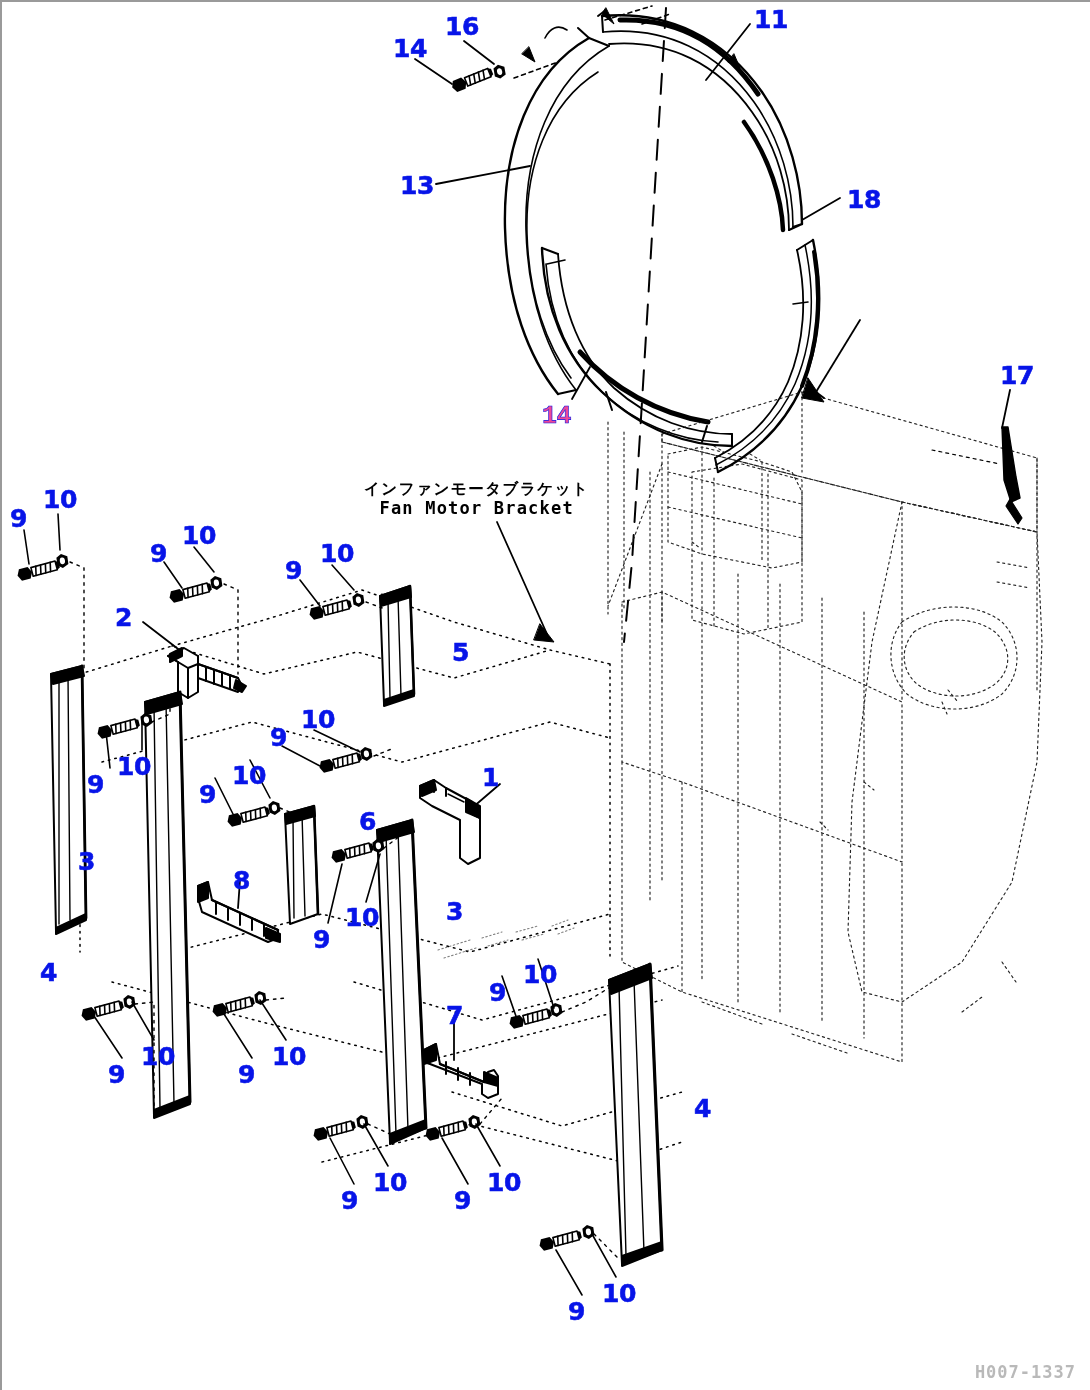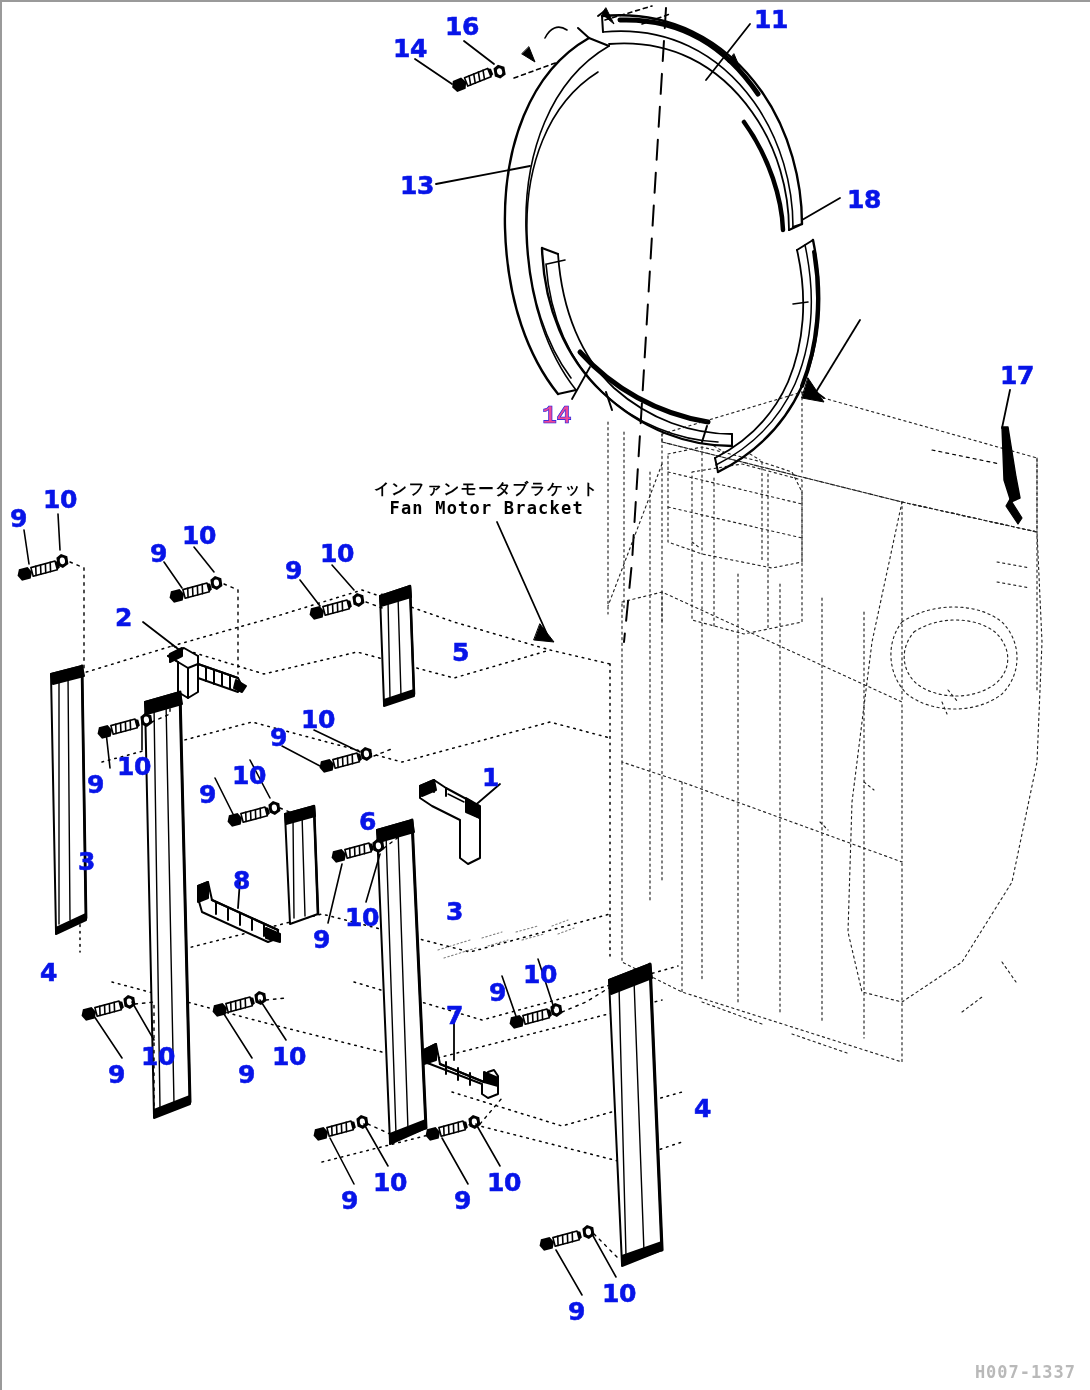--- a/index.html
+++ b/index.html
@@ -408,21 +408,21 @@
       <g stroke="#555" stroke-width="1.1" stroke-dasharray="1.5 2.5" opacity="0.75">
         <path d="M436,948 L468,938 M442,956 L474,946 M480,936 L500,930
                  M486,944 L506,938 M514,930 L536,924 M520,938 L542,932
                  M550,924 L566,918 M556,932 L572,926"></path>
       </g>
 
     </g>
   </svg>
 
 
-  <div class="annot" style="left:372px;top:478px;">
+  <div class="annot" style="left:362px;top:478px;">
     <span class="jp">インファンモータブラケット</span>
     <span class="en">Fan Motor Bracket</span>
   </div>
 
 
   <div id="callout-layer">
       <div class="callout" style="left: 391px; top: 34px; color: rgb(7, 20, 232);">14</div>
       <div class="callout" style="left: 443px; top: 12px; color: rgb(7, 20, 232);">16</div>
       <div class="callout" style="left: 752px; top: 5px; color: rgb(7, 20, 232);">11</div>
       <div class="callout" style="left: 398px; top: 171px; color: rgb(7, 20, 232);">13</div>

